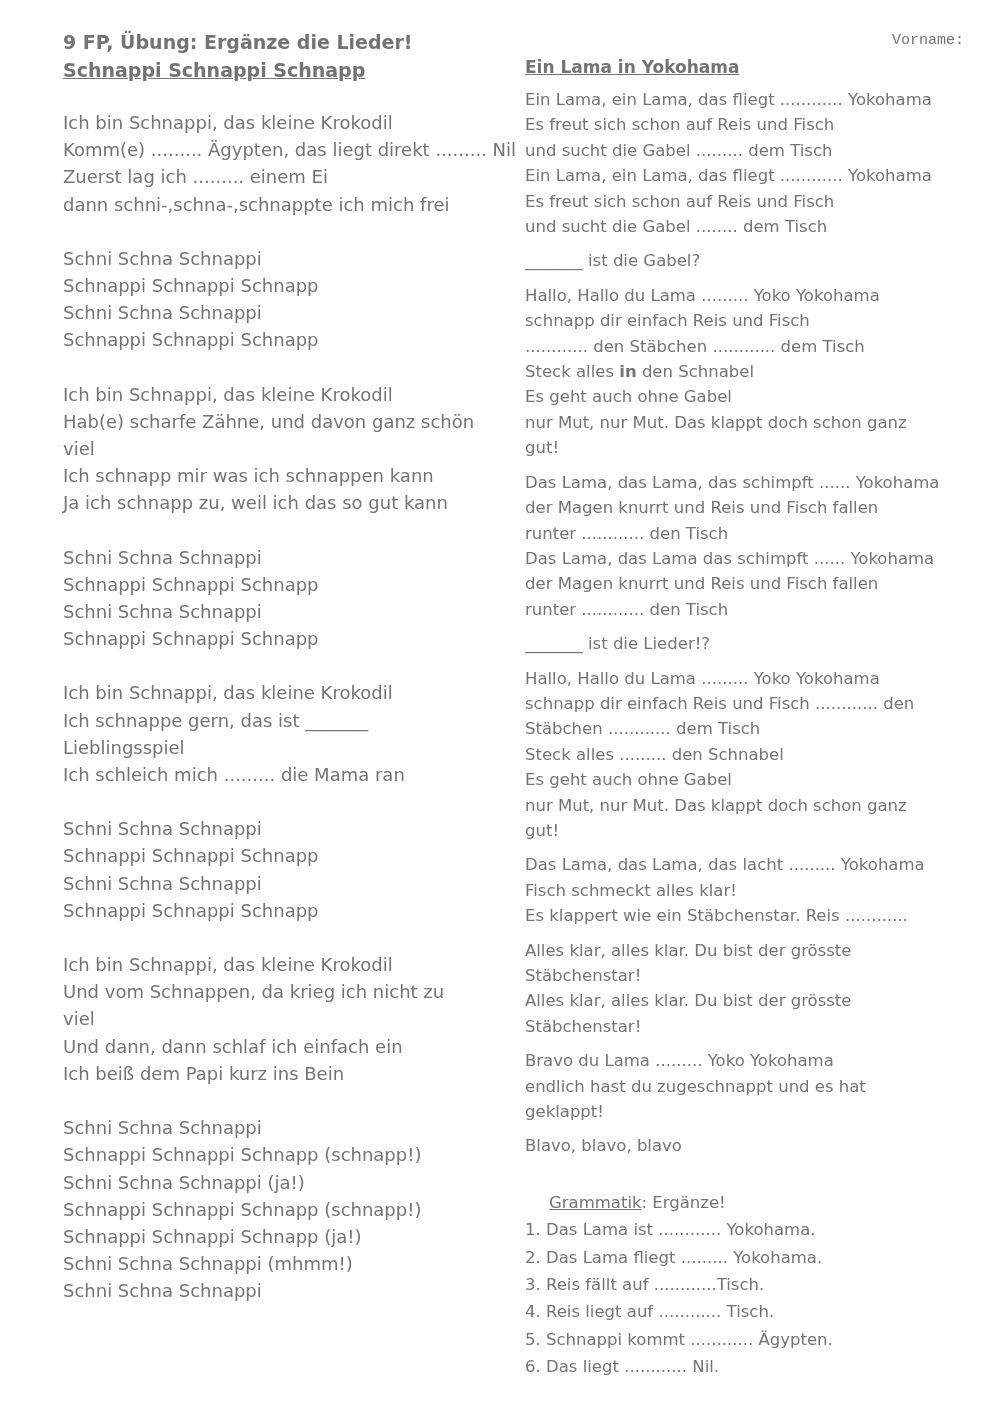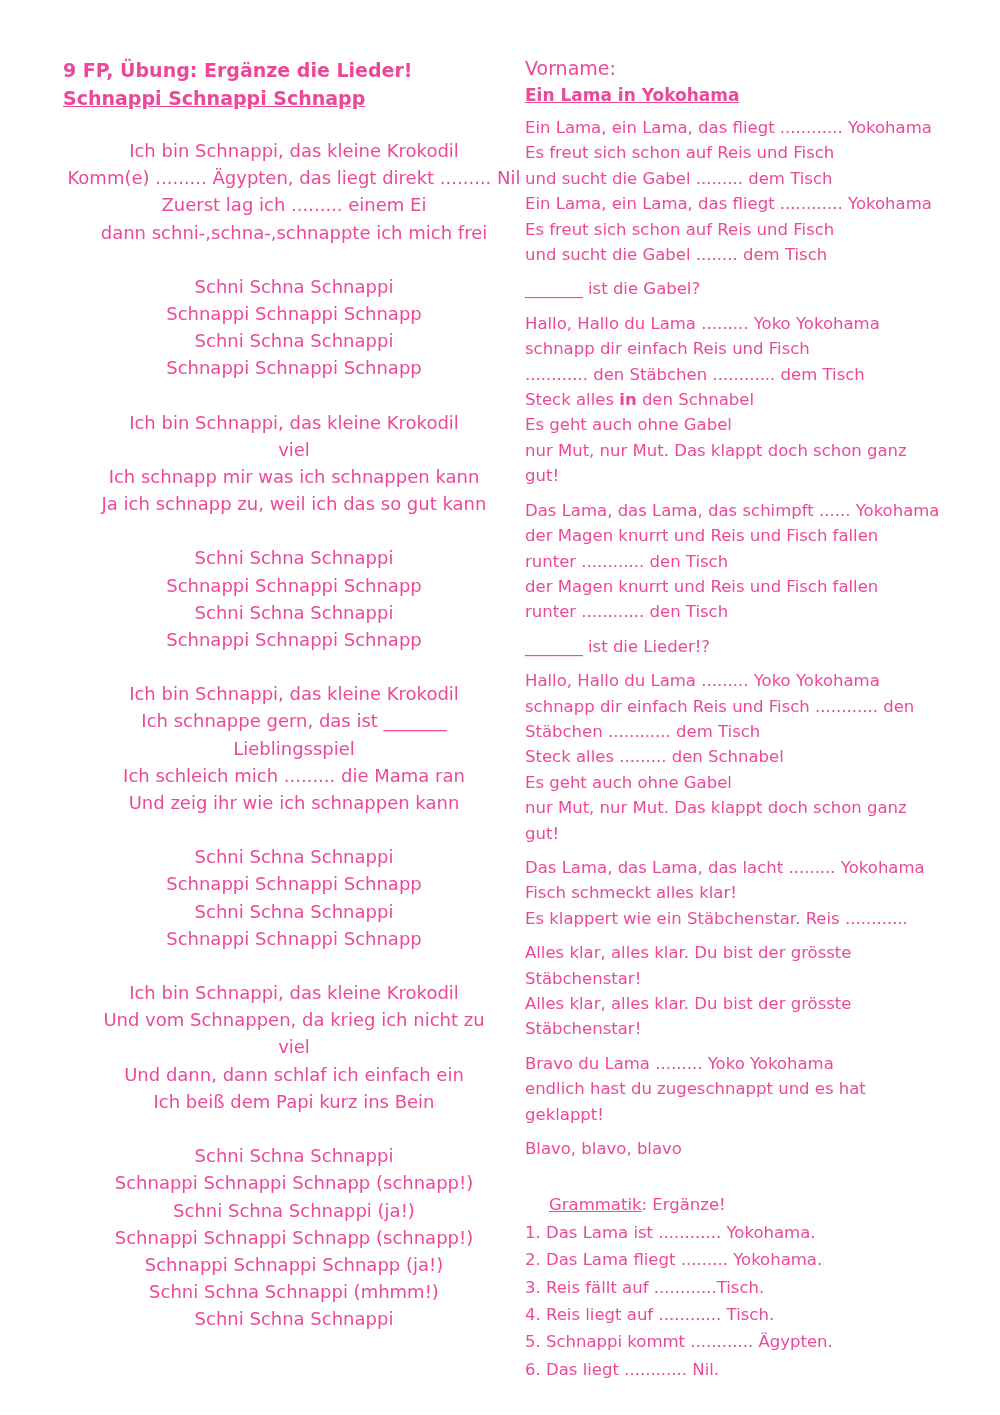--- a/index.html
+++ b/index.html
@@ -1,23 +1,23 @@
 <!DOCTYPE html>
 <html><head>
 <meta charset="utf-8">
 <style>
   html, body { margin: 0; padding: 0; background: #ffffff; }
   .page {
     width: 1000px;
     height: 1415px;
     box-sizing: border-box;
     background: #ffffff;
-    color: #ec4899;
+    color: #737373;
     font-family: "DejaVu Sans", sans-serif;
-    padding: 56px 36px 0 63px;
+    padding: 28px 36px 0 63px;
     display: flex;
     overflow: hidden;
   }
   .col { box-sizing: border-box; }
   .col.left  { width: 462px; flex: 0 0 462px; }
   .col.right { width: 439px; flex: 0 0 439px; }
 
   
   .exercise-title {
     font-size: 19px;
@@ -25,26 +25,26 @@
     line-height: 28px;
     white-space: nowrap;
   }
   .left .song-title {
     font-size: 19px;
     font-weight: bold;
     text-decoration: underline;
     line-height: 28px;
     white-space: nowrap;
   }
-  .left-lyrics { margin-top: 25px; font-size: 18px; line-height: 27.2px; text-align: center; }
+  .left-lyrics { margin-top: 25px; font-size: 18px; line-height: 27.2px; }
   .left-lyrics .stanza { margin-bottom: 27px; }
   .line { white-space: nowrap; }
 
   
-  .vorname { text-align: left; font-size: 19px; line-height: 25px; }
+  .vorname { text-align: right; font-size: 15px; line-height: 25px; font-family: Liberation Mono, monospace; }
   .right .song-title {
     font-size: 17px;
     font-weight: bold;
     text-decoration: underline;
     line-height: 25px;
     margin-top: 2px;
     white-space: nowrap;
   }
   .right-lyrics { margin-top: 7px; font-size: 16.5px; line-height: 25.4px; }
   .right-lyrics .stanza { margin-bottom: 9px; }
@@ -70,36 +70,36 @@
           <div class="line">dann schni-,schna-,schnappte ich mich frei</div>
         </div>
         <div class="stanza">
           <div class="line">Schni Schna Schnappi</div>
           <div class="line">Schnappi Schnappi Schnapp</div>
           <div class="line">Schni Schna Schnappi</div>
           <div class="line">Schnappi Schnappi Schnapp</div>
         </div>
         <div class="stanza">
           <div class="line">Ich bin Schnappi, das kleine Krokodil</div>
+          <div class="line">Hab(e) scharfe Zähne, und davon ganz schön</div>
           <div class="line">viel</div>
           <div class="line">Ich schnapp mir was ich schnappen kann</div>
           <div class="line">Ja ich schnapp zu, weil ich das so gut kann</div>
         </div>
         <div class="stanza">
           <div class="line">Schni Schna Schnappi</div>
           <div class="line">Schnappi Schnappi Schnapp</div>
           <div class="line">Schni Schna Schnappi</div>
           <div class="line">Schnappi Schnappi Schnapp</div>
         </div>
         <div class="stanza">
           <div class="line">Ich bin Schnappi, das kleine Krokodil</div>
           <div class="line">Ich schnappe gern, das ist _______</div>
           <div class="line">Lieblingsspiel</div>
           <div class="line">Ich schleich mich ......... die Mama ran</div>
-          <div class="line">Und zeig ihr wie ich schnappen kann</div>
         </div>
         <div class="stanza">
           <div class="line">Schni Schna Schnappi</div>
           <div class="line">Schnappi Schnappi Schnapp</div>
           <div class="line">Schni Schna Schnappi</div>
           <div class="line">Schnappi Schnappi Schnapp</div>
         </div>
         <div class="stanza">
           <div class="line">Ich bin Schnappi, das kleine Krokodil</div>
           <div class="line">Und vom Schnappen, da krieg ich nicht zu</div>
@@ -140,20 +140,21 @@
           <div class="line">............ den Stäbchen ............  dem Tisch</div>
           <div class="line">Steck alles <b>in</b> den Schnabel</div>
           <div class="line">Es geht auch ohne Gabel</div>
           <div class="line">nur Mut, nur Mut. Das klappt doch schon ganz</div>
           <div class="line">gut!</div>
         </div>
         <div class="stanza">
           <div class="line">Das Lama, das Lama, das schimpft ...... Yokohama</div>
           <div class="line">der Magen knurrt und Reis und Fisch fallen</div>
           <div class="line">runter ............  den Tisch</div>
+          <div class="line">Das Lama, das Lama das schimpft ......  Yokohama</div>
           <div class="line">der Magen knurrt und Reis und Fisch fallen</div>
           <div class="line">runter ............ den Tisch</div>
         </div>
         <div class="stanza">
           <div class="line">_______ ist die Lieder!?</div>
         </div>
         <div class="stanza">
           <div class="line">Hallo, Hallo du Lama ......... Yoko Yokohama</div>
           <div class="line">schnapp dir einfach Reis und Fisch ............  den</div>
           <div class="line">Stäbchen ............ dem Tisch</div>

